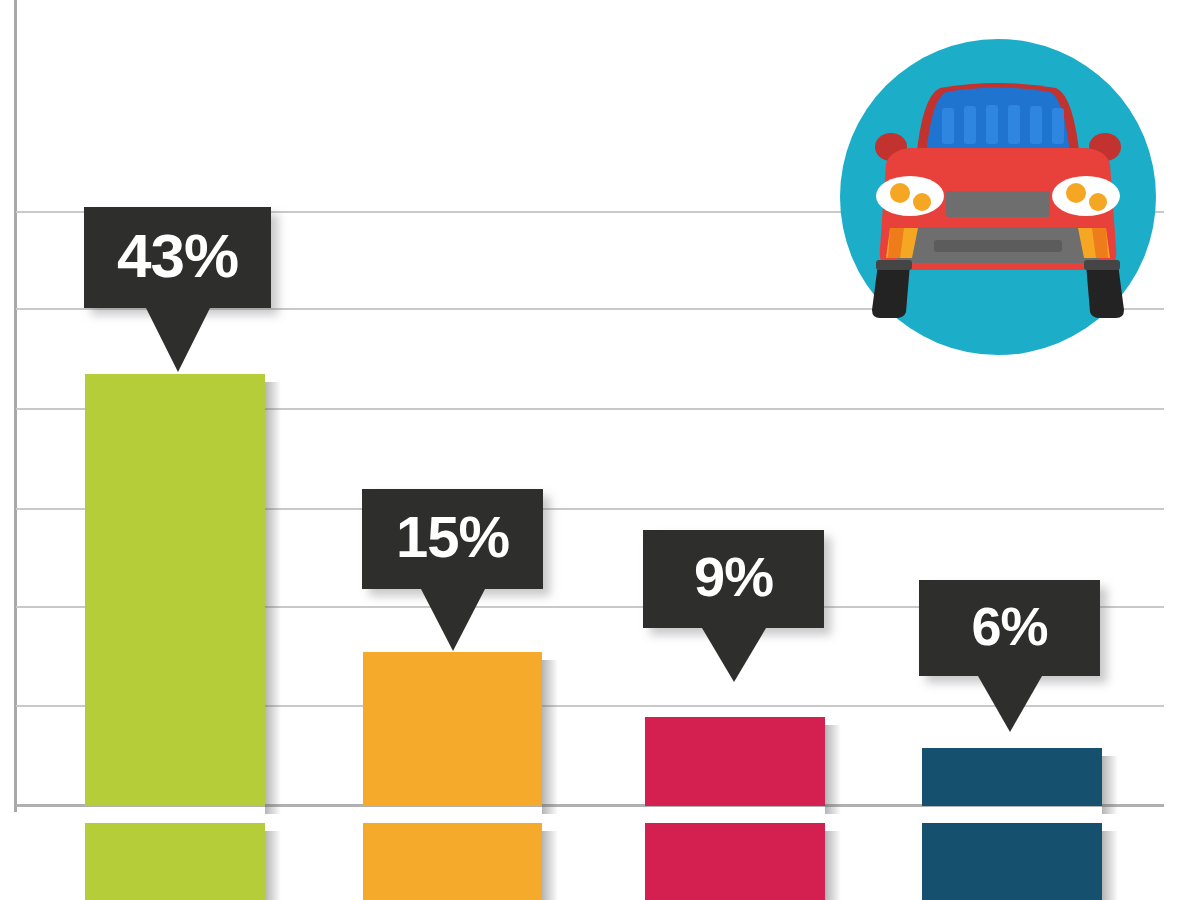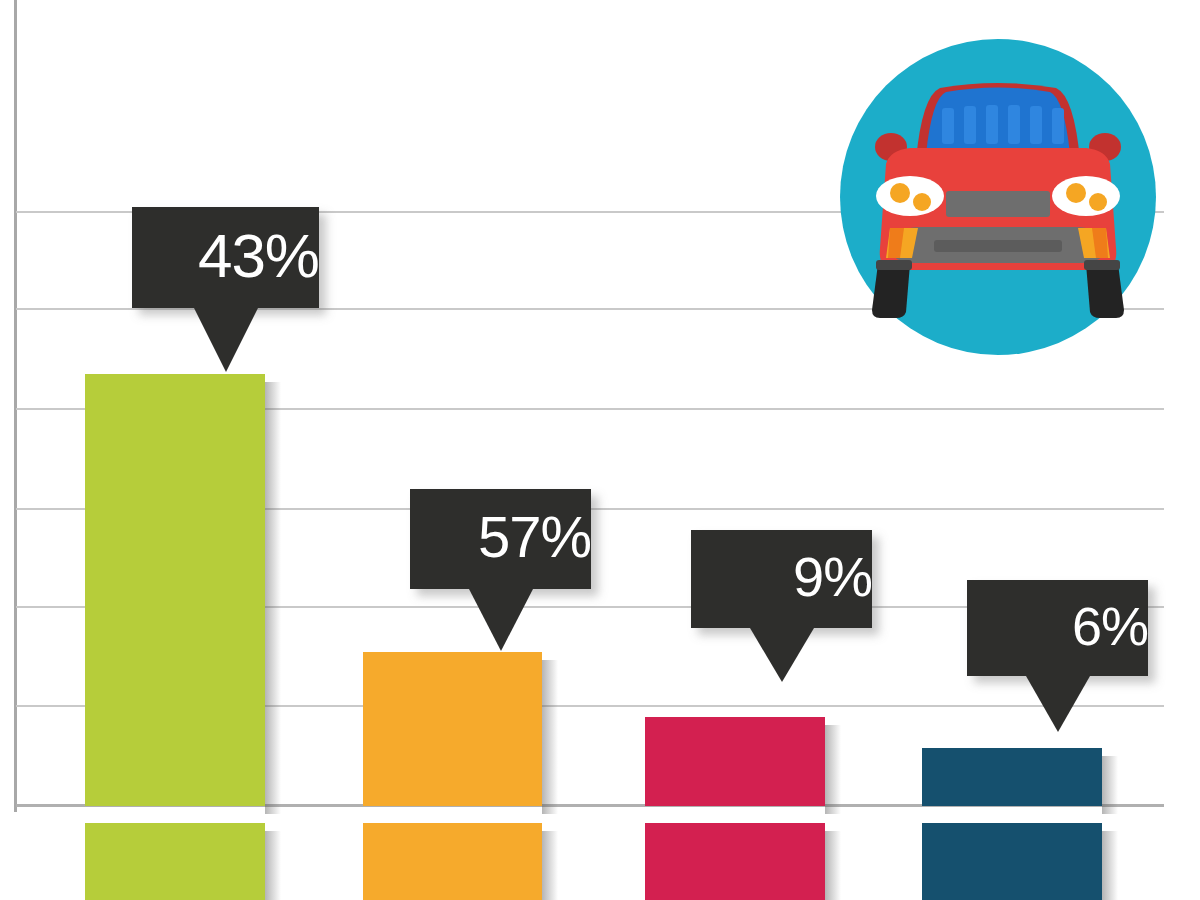--- a/index.html
+++ b/index.html
@@ -63,25 +63,24 @@
     background:linear-gradient(to right, rgba(90,90,90,0.45), rgba(140,140,140,0.0));
   }
 
   
   .callout {
     position:absolute;
     background:#2e2e2c;
     color:#ffffff;
     display:flex;
     align-items:center;
-    justify-content:flex-end;
-    font-weight:normal;
+    justify-content:center;
+    font-weight:bold;
     letter-spacing:-1px;
     box-shadow:7px 7px 9px rgba(100,100,100,0.35);
-    margin-left:48px;
   }
   .callout .val {
     display:block;
     line-height:1;
     transform:translateY(-2px);
   }
   .callout .pointer {
     position:absolute;
     left:50%;
     top:100%;
@@ -132,21 +131,21 @@
   <div class="swatch" style="left:363px; top:823px; width:179px; background:#f6aa2c;"></div>
   <div class="swatch" style="left:645px; top:823px; width:180px; background:#d32050;"></div>
   <div class="swatch" style="left:922px; top:823px; width:180px; background:#15506e;"></div>
 
   <div class="callout" style="left:84px; top:207px; width:187px; height:101px; font-size:62px;">
     <span class="val">43%</span>
     <span class="pointer" style="border-top-width:64px;"></span>
   </div>
 
   <div class="callout" style="left:362px; top:489px; width:181px; height:100px; font-size:58px;">
-    <span class="val">57%</span>
+    <span class="val">15%</span>
     <span class="pointer" style="border-top-width:62px;"></span>
   </div>
 
   <div class="callout" style="left:643px; top:530px; width:181px; height:98px; font-size:56px;">
     <span class="val">9%</span>
     <span class="pointer" style="border-top-width:54px;"></span>
   </div>
 
   <div class="callout" style="left:919px; top:580px; width:181px; height:96px; font-size:54px;">
     <span class="val">6%</span>

